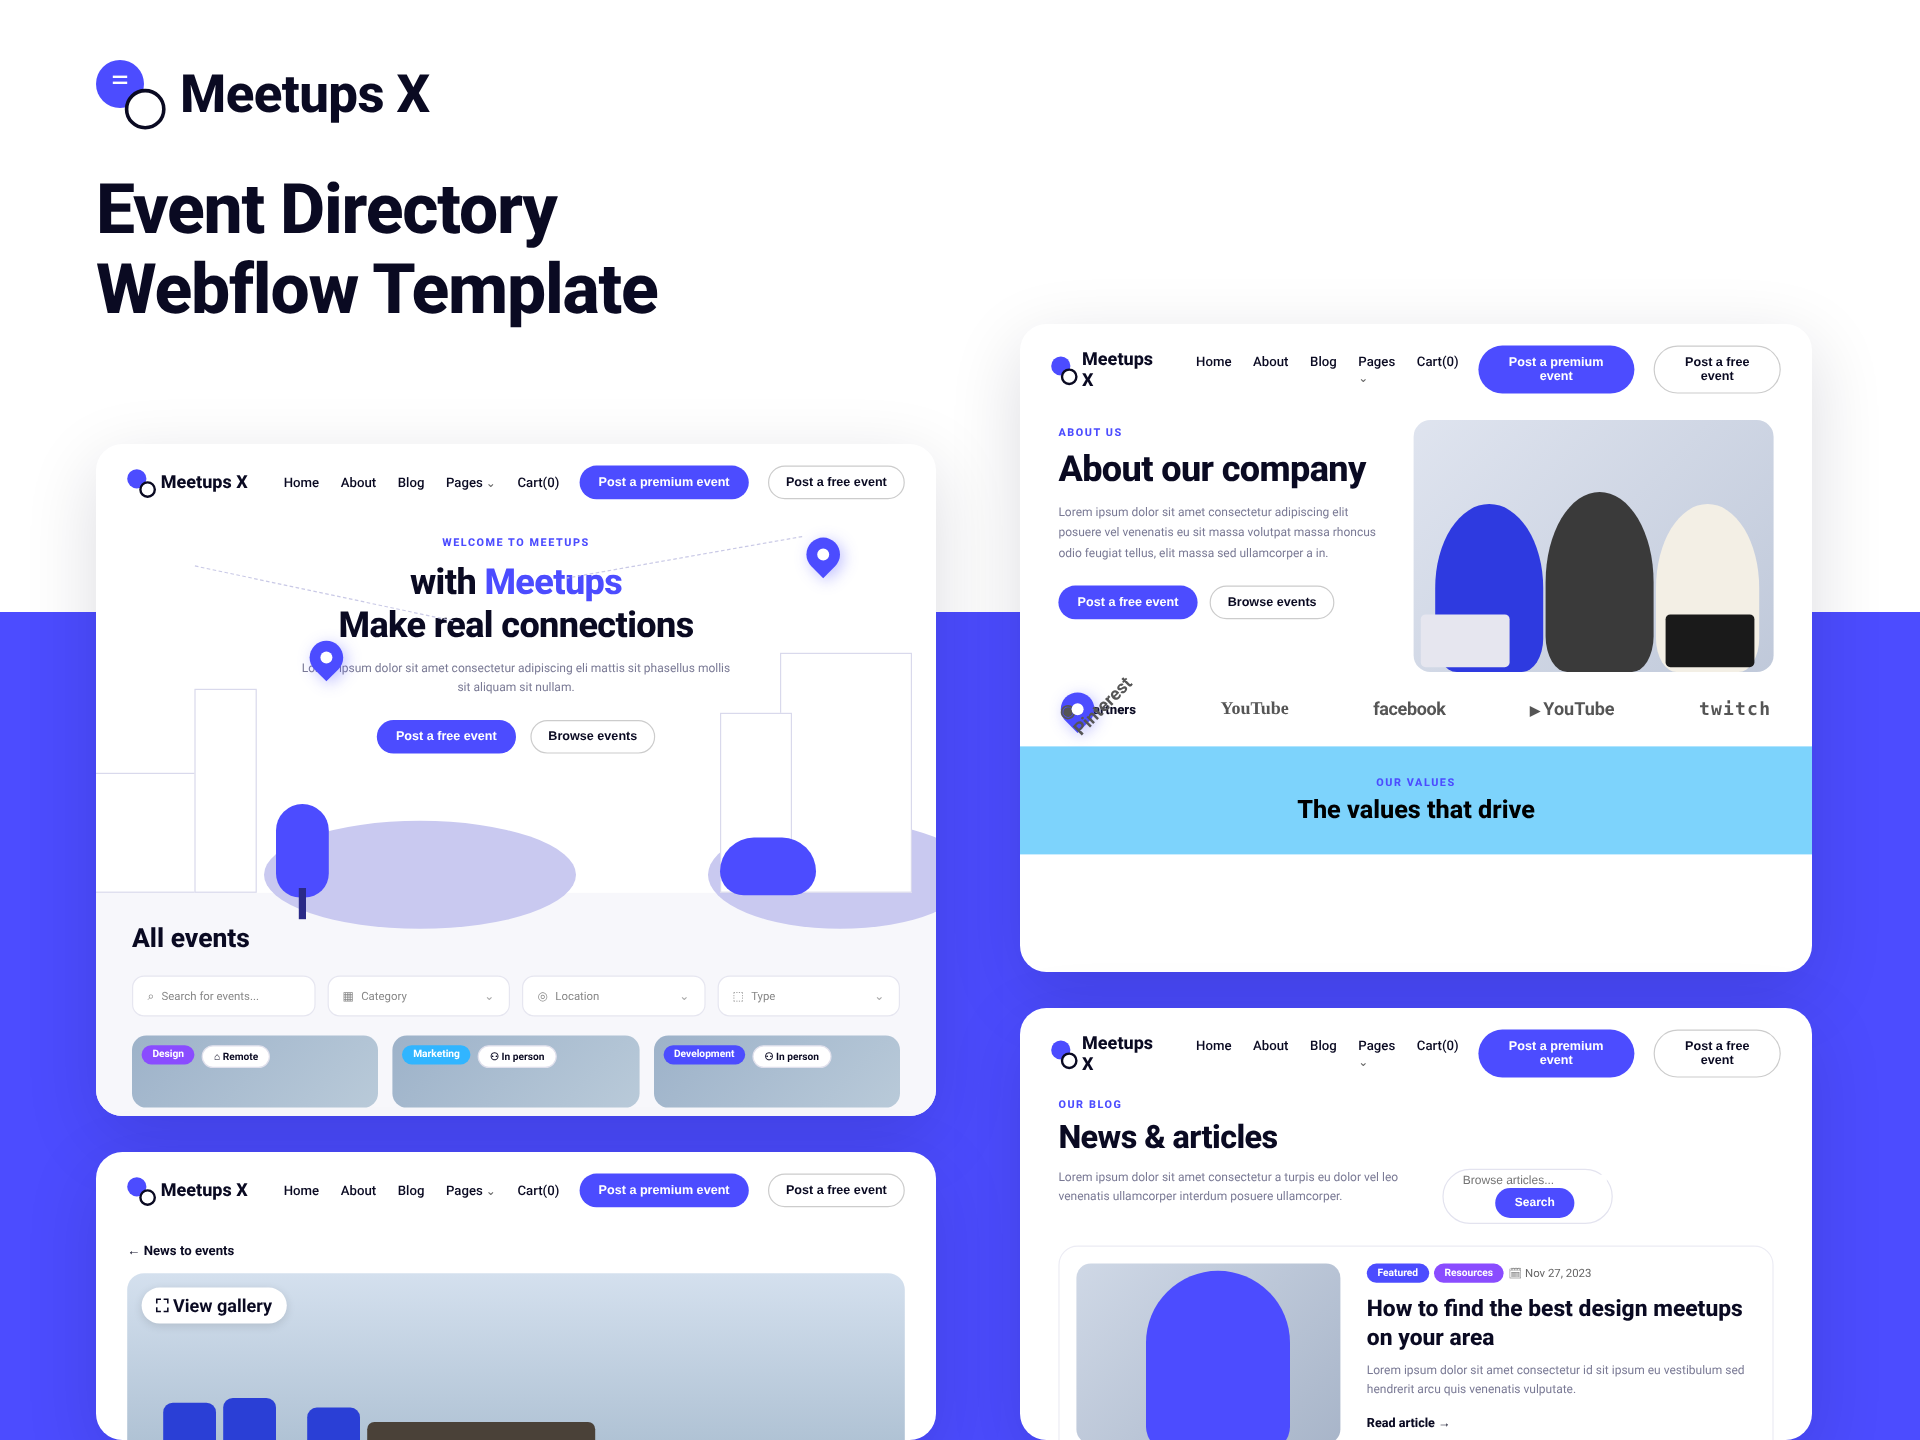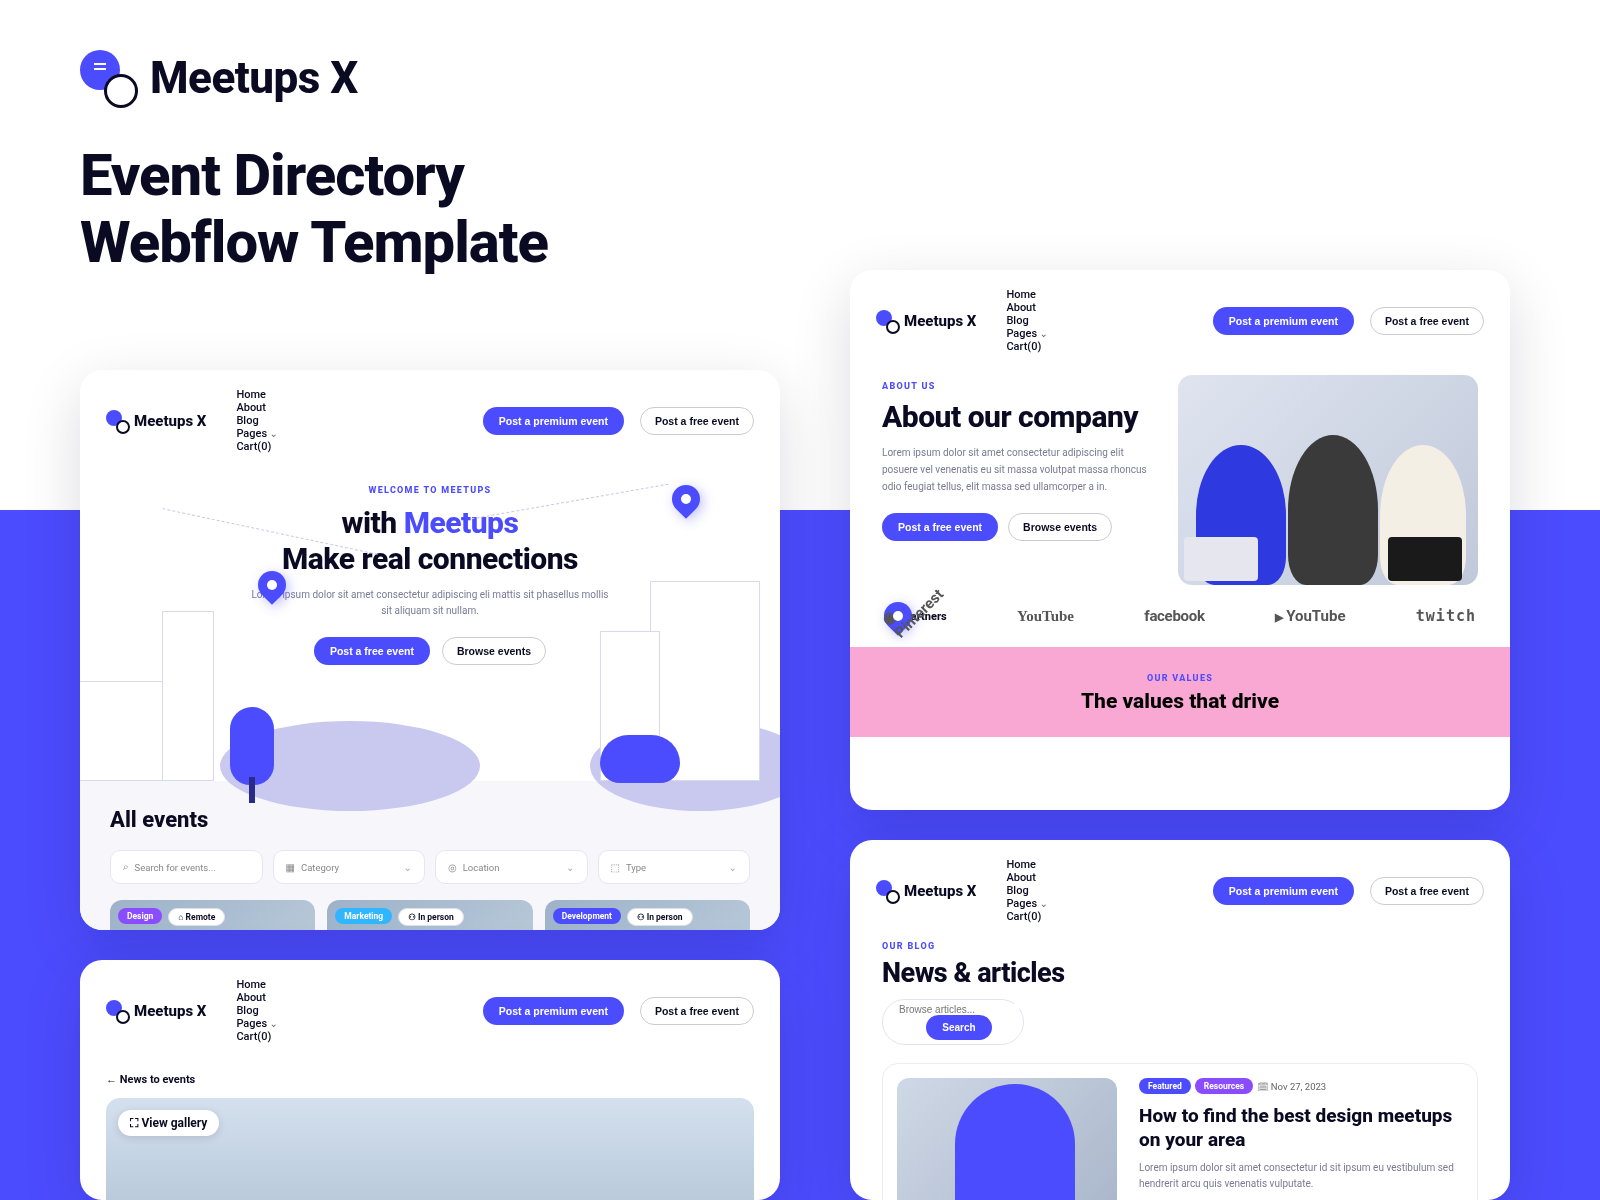--- a/index.html
+++ b/index.html
@@ -24,21 +24,21 @@
 .card.event { left:80px;  top:960px; width:700px; height:240px; }
 .card.blog  { left:850px; top:840px; width:660px; height:360px; }
 
 
 .nav { display:flex; align-items:center; padding:18px 26px; gap:8px; }
 .nav .mini-logo { display:flex; align-items:center; gap:6px; }
 .mini-bubble { width:22px; height:22px; position:relative; }
 .mini-bubble .a{position:absolute;width:16px;height:16px;border-radius:50%;background:#4c4cff;left:0;top:0;}
 .mini-bubble .b{position:absolute;width:14px;height:14px;border-radius:50%;border:2px solid #0a0a22;background:#fff;right:-2px;bottom:-2px;}
 .nav .brand { font-weight:800; font-size:15px; color:#0a0a22; }
-.nav .links { display:flex; margin-left:22px;flex-direction:column; }
+.nav .links { display:flex; gap:18px; margin-left:22px; }
 .nav .links a { color:#0a0a22; text-decoration:none; font-size:11px; font-weight:500; }
 .nav .links a.pages::after { content:" ⌄"; font-size:10px; color:#666;}
 .nav .spacer { flex:1; }
 .btn-primary { background:#4c4cff; color:#fff; border:none; border-radius:999px; padding:8px 16px; font-size:10.5px; font-weight:700; }
 .btn-outline { background:#fff; color:#0a0a22; border:1.5px solid #ccc; border-radius:999px; padding:7px 14px; font-size:10.5px; font-weight:700; }
 
 
 .home-hero { text-align:center; padding:14px 40px 0; position:relative; height:310px; }
 .eyebrow { color:#4c4cff; font-size:9px; font-weight:800; letter-spacing:1.3px; text-transform:uppercase; }
 .home-h1 { font-size:30px; font-weight:800; color:#0a0a22; line-height:1.2; margin-top:10px; letter-spacing:-0.5px;}
@@ -85,28 +85,28 @@
 .laptop{position:absolute;bottom:4px;width:74px;height:44px;background:#e6e6ef;border-radius:4px;}
 .l1{left:6px;} .l2{right:16px;background:#1a1a1a;}
 .partners-row { display:flex; align-items:center; justify-content:space-between; padding:22px 34px; }
 .partners-row .lbl { font-size:11px; font-weight:800; color:#0a0a22;}
 .plogo { font-size:15px; font-weight:700; color:#555;}
 .plogo.google{font-family:Georgia,serif;}
 .plogo.fb{letter-spacing:-0.3px;}
 .plogo.yt::before{content:"▶ ";color:#555;font-size:11px;}
 .plogo.pin::before{content:"◉ ";}
 .plogo.tw{font-family:monospace;letter-spacing:1px;}
-.values-strip { background:#f9a8d4; text-align:center; padding:26px 0 0; height:90px;}
+.values-strip { background:#7dd3fc; text-align:center; padding:26px 0 0; height:90px;}
 .values-strip h2{font-size:21px;font-weight:800;margin-top:6px;}
 
 
 .event-body { padding:0 26px;}
 .back-link { font-size:11px; font-weight:700; color:#0a0a22; padding:12px 0;}
 .gallery { position:relative; height:170px; border-radius:14px; overflow:hidden; background:linear-gradient(180deg,#d4e0ee,#a8bccf);}
-.gal-btn { position:absolute; left:12px; top:12px; background:#fff; border-radius:999px; padding:6px 12px; font-size:12px; font-weight:700; color:#0a0a22; box-shadow:0 2px 8px rgba(0,0,0,0.12);}
+.gal-btn { position:absolute; left:12px; top:12px; background:#fff; border-radius:999px; padding:6px 12px; font-size:15px; font-weight:700; color:#0a0a22; box-shadow:0 2px 8px rgba(0,0,0,0.12);}
 .chair{position:absolute;width:44px;height:54px;background:#2a3fd6;border-radius:8px 8px 4px 4px;}
 .c1{left:30px;bottom:8px;} .c2{left:80px;bottom:12px;} .c3{left:150px;bottom:4px;}
 .table{position:absolute;left:200px;bottom:0;width:190px;height:46px;background:#4a4138;border-radius:6px;}
 
 
 .blog-body { padding:0 32px;}
 .blog-body h1{font-size:27px;font-weight:800;color:#0a0a22;margin-top:6px;letter-spacing:-0.5px;}
 .blog-sub-row { display:flex; align-items:flex-start; gap:20px; margin-top:10px;}
 .blog-sub-row p {flex:1;font-size:10px;color:#7a7a95;line-height:1.6;max-width:300px;}
 .search-box{display:flex;align-items:center;border:1px solid #e3e3ef;border-radius:999px;padding:4px 4px 4px 16px;font-size:10px;color:#999;flex-direction:column;}
@@ -332,20 +332,21 @@
         <a>Cart(0)</a>
       </div>
       <div class="spacer"></div>
       <button class="btn-primary">Post a premium event</button>
       <button class="btn-outline" style="margin-left:8px">Post a free event</button>
     </div>
     <div class="blog-body">
       <div class="eyebrow">OUR BLOG</div>
       <h1>News &amp; articles</h1>
       <div class="blog-sub-row">
+        <p>Lorem ipsum dolor sit amet consectetur a turpis eu dolor vel leo venenatis ullamcorper interdum posuere ullamcorper.</p>
         <div class="search-box">
           <input placeholder="Browse articles..." style="">
           <button>Search</button>
         </div>
       </div>
       <div class="article-card">
         <div class="article-img">
             <div class="guy"></div>
           </div>
         <div style="flex:1">

